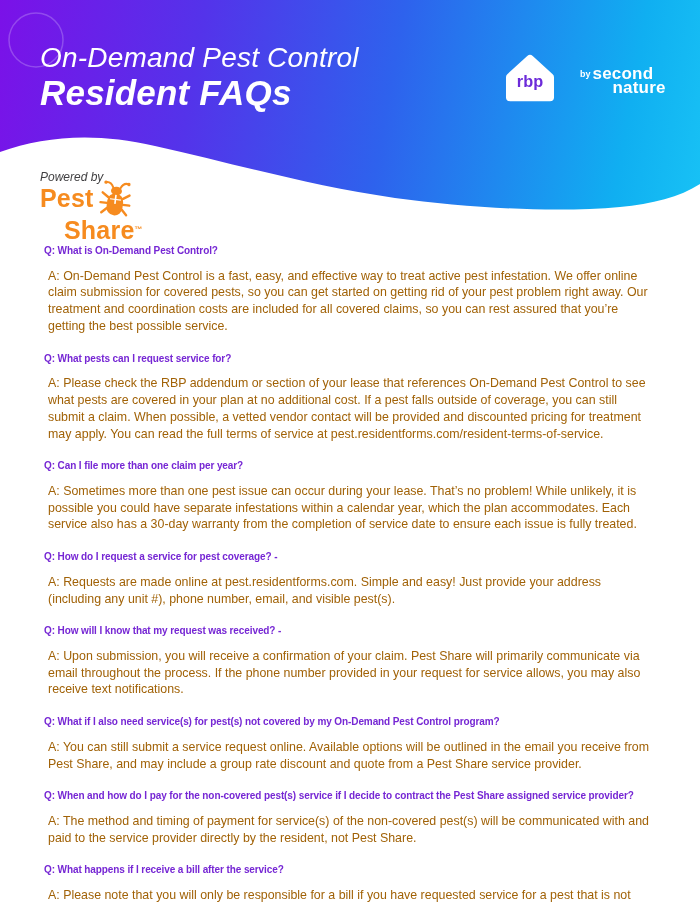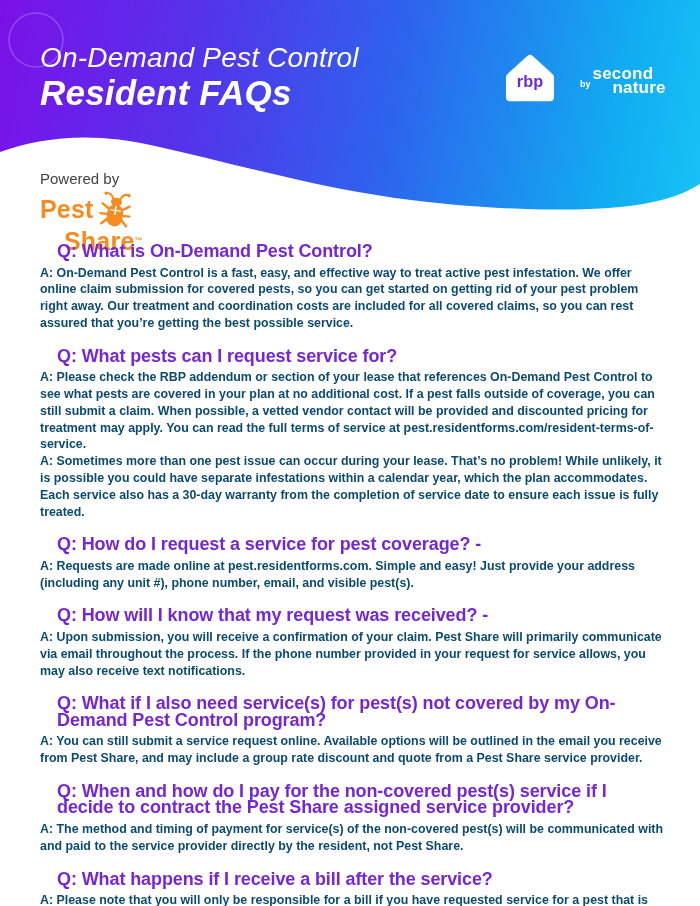--- a/index.html
+++ b/index.html
@@ -11,39 +11,39 @@
   .header{
     position:absolute;left:0;top:0;width:700px;height:215px;
     background:linear-gradient(100deg,#7B11E8 0%,#5433EA 28%,#2E62ED 55%,#10AFF1 88%,#18C2F5 100%);
   }
   .header svg.wave{position:absolute;left:0;top:0;display:block;}
   .titles{position:absolute;left:40px;top:41px;color:#ffffff;font-style:italic;}
   .title-1{font-size:28px;font-weight:400;letter-spacing:.2px;line-height:34px;}
   .title-2{font-size:35px;font-weight:800;letter-spacing:.2px;line-height:36px;}
   .brand{position:absolute;left:501px;top:50px;display:flex;align-items:center;gap:21px;}
   .sn{color:#ffffff;display:flex;align-items:flex-start;margin-top:4px;}
-  .sn-by{font-size:9px;font-weight:700;margin:12px 2px 0 0;}
+  .sn-by{font-size:9px;font-weight:700;margin:2px 2px 0 0;}
   .sn-words{font-size:17px;font-weight:800;line-height:14px;letter-spacing:.2px;}
   .sn-nature{margin-left:20px;}
   
   .pestshare{position:absolute;left:40px;top:170px;}
-  .ps-powered{font-size:15px;color:#414042;margin-bottom:10px;}
+  .ps-powered{font-size:12px;color:#414042;margin-bottom:2px;font-style:italic;}
   .ps-row{display:flex;align-items:flex-start;}
   .ps-word{font-size:25px;font-weight:800;color:#F68B1F;line-height:24px;letter-spacing:.2px;}
   .ps-share-row{margin-left:24px;margin-top:-2px;}
   .ps-tm{font-size:8px;vertical-align:top;font-weight:700;}
   .ps-bug{margin-left:4px;margin-top:-8px;}
   
   .content{position:absolute;left:40px;top:243px;width:624px;}
   .faq-q{
-    color:#7627D4;font-weight:700;font-size:18px;line-height:16.5px;
-    letter-spacing:-0.1px;margin:16px 0 5px 17px;
+    color:#7627D4;font-weight:700;font-size:10px;line-height:16.5px;
+    letter-spacing:-0.1px;margin:16px 0 5px 4px;
   }
   .faq:first-child .faq-q{margin-top:0;}
-  .faq-a{color:#0c4a6e;font-size:12.4px;line-height:16.8px;margin:0;font-weight:bold;}
+  .faq-a{color:#a16207;font-size:12.4px;line-height:16.8px;margin:8px;}
 </style>
 </head>
 <body>
 
 <div class="page">
 
   <div class="header">
     <svg class="wave" width="700" height="215" viewBox="0 0 700 215" aria-hidden="true">
       <circle cx="36" cy="40" r="27" fill="none" stroke="rgba(255,255,255,0.22)" stroke-width="1.5"></circle>
       <path d="M0,152 C45,136 95,132 155,146 C240,165 310,186 395,198
@@ -101,20 +101,21 @@
   <div class="content">
     <div class="faq">
       <div class="faq-q">Q: What is On-Demand Pest Control?</div>
       <p class="faq-a">A: On-Demand Pest Control is a fast, easy, and effective way to treat active pest infestation. We offer online claim submission for covered pests, so you can get started on getting rid of your pest problem right away. Our treatment and coordination costs are included for all covered claims, so you can rest assured that you’re getting the best possible service.</p>
     </div>
     <div class="faq">
       <div class="faq-q">Q: What pests can I request service for?</div>
       <p class="faq-a">A: Please check the RBP addendum or section of your lease that references On-Demand Pest Control to see what pests are covered in your plan at no additional cost. If a pest falls outside of coverage, you can still submit a claim. When possible, a vetted vendor contact will be provided and discounted pricing for treatment may apply. You can read the full terms of service at pest.residentforms.com/resident-terms-of-service.</p>
     </div>
     <div class="faq">
+      <div class="faq-q">Q: Can I file more than one claim per year?</div>
       <p class="faq-a">A: Sometimes more than one pest issue can occur during your lease. That’s no problem! While unlikely, it is possible you could have separate infestations within a calendar year, which the plan accommodates. Each service also has a 30-day warranty from the completion of service date to ensure each issue is fully treated.</p>
     </div>
     <div class="faq">
       <div class="faq-q">Q: How do I request a service for pest coverage? -</div>
       <p class="faq-a">A: Requests are made online at pest.residentforms.com. Simple and easy! Just provide your address (including any unit #), phone number, email, and visible pest(s).</p>
     </div>
     <div class="faq">
       <div class="faq-q">Q: How will I know that my request was received? -</div>
       <p class="faq-a">A: Upon submission, you will receive a confirmation of your claim. Pest Share will primarily communicate via email throughout the process. If the phone number provided in your request for service allows, you may also receive text notifications.</p>
     </div>

